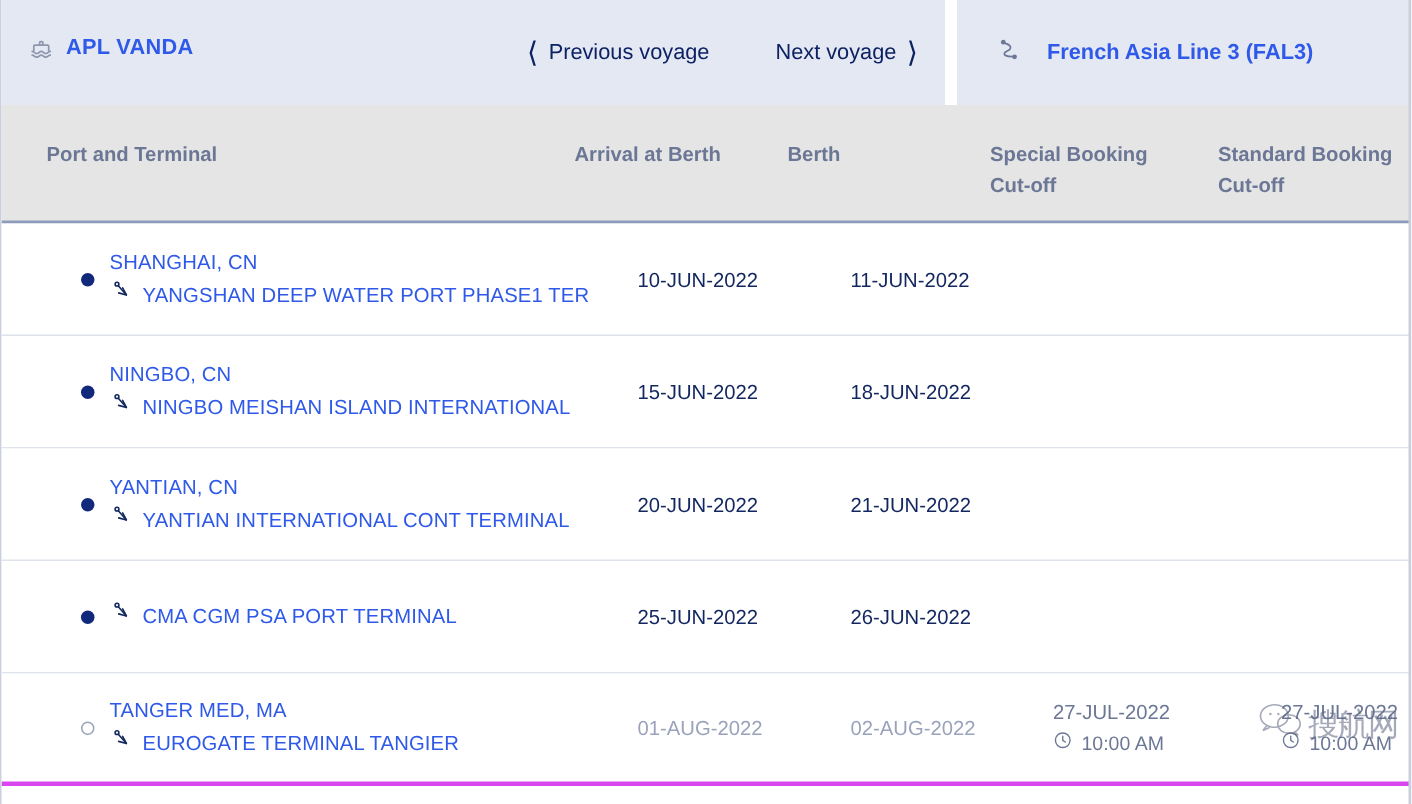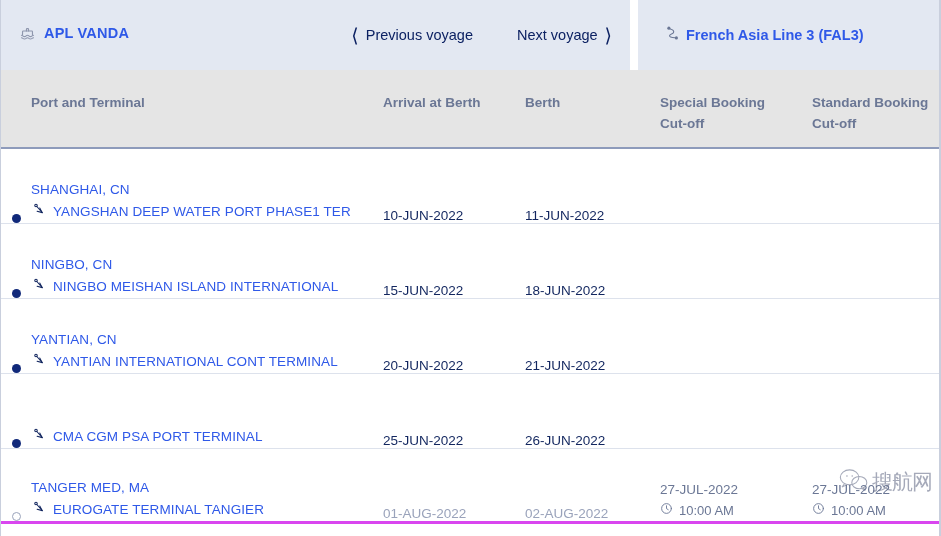--- a/index.html
+++ b/index.html
@@ -86,21 +86,21 @@
     font-size: 19px;
     line-height: 1;
     font-weight: 300;
     color: #0d2263;
     display: inline-block;
   }
 
   .service-block {
     display: flex;
     align-items: center;
-    gap: 4px;
+    gap: 16px;
   }
 
   .service-name {
     color: #2f59e8;
     font-weight: bold;
     font-size: 14.5px;
   }
 
   
   .table { width: 100%; }
@@ -122,24 +122,25 @@
 
   .col-bullet { width: 30px; flex: 0 0 30px; }
   .col-port   { width: 352px; flex: 0 0 352px; }
   .col-arr    { width: 142px; flex: 0 0 142px; }
   .col-sail   { width: 135px; flex: 0 0 135px; }
   .col-spec   { width: 152px; flex: 0 0 152px; }
   .col-std    { flex: 1 1 auto; }
 
   .tr {
     display: flex;
-    align-items: flex-end;
+    align-items: center;
     min-height: 75px;
     border-bottom: 1px solid #dde2ec;
     background: #ffffff;
+    padding-left: 42px;
   }
   .tr:last-child { border-bottom: 3px solid #d946ef; }
 
   .bullet-cell {
     display: flex;
     align-items: center;
     justify-content: center;
   }
 
   .dot-filled {

